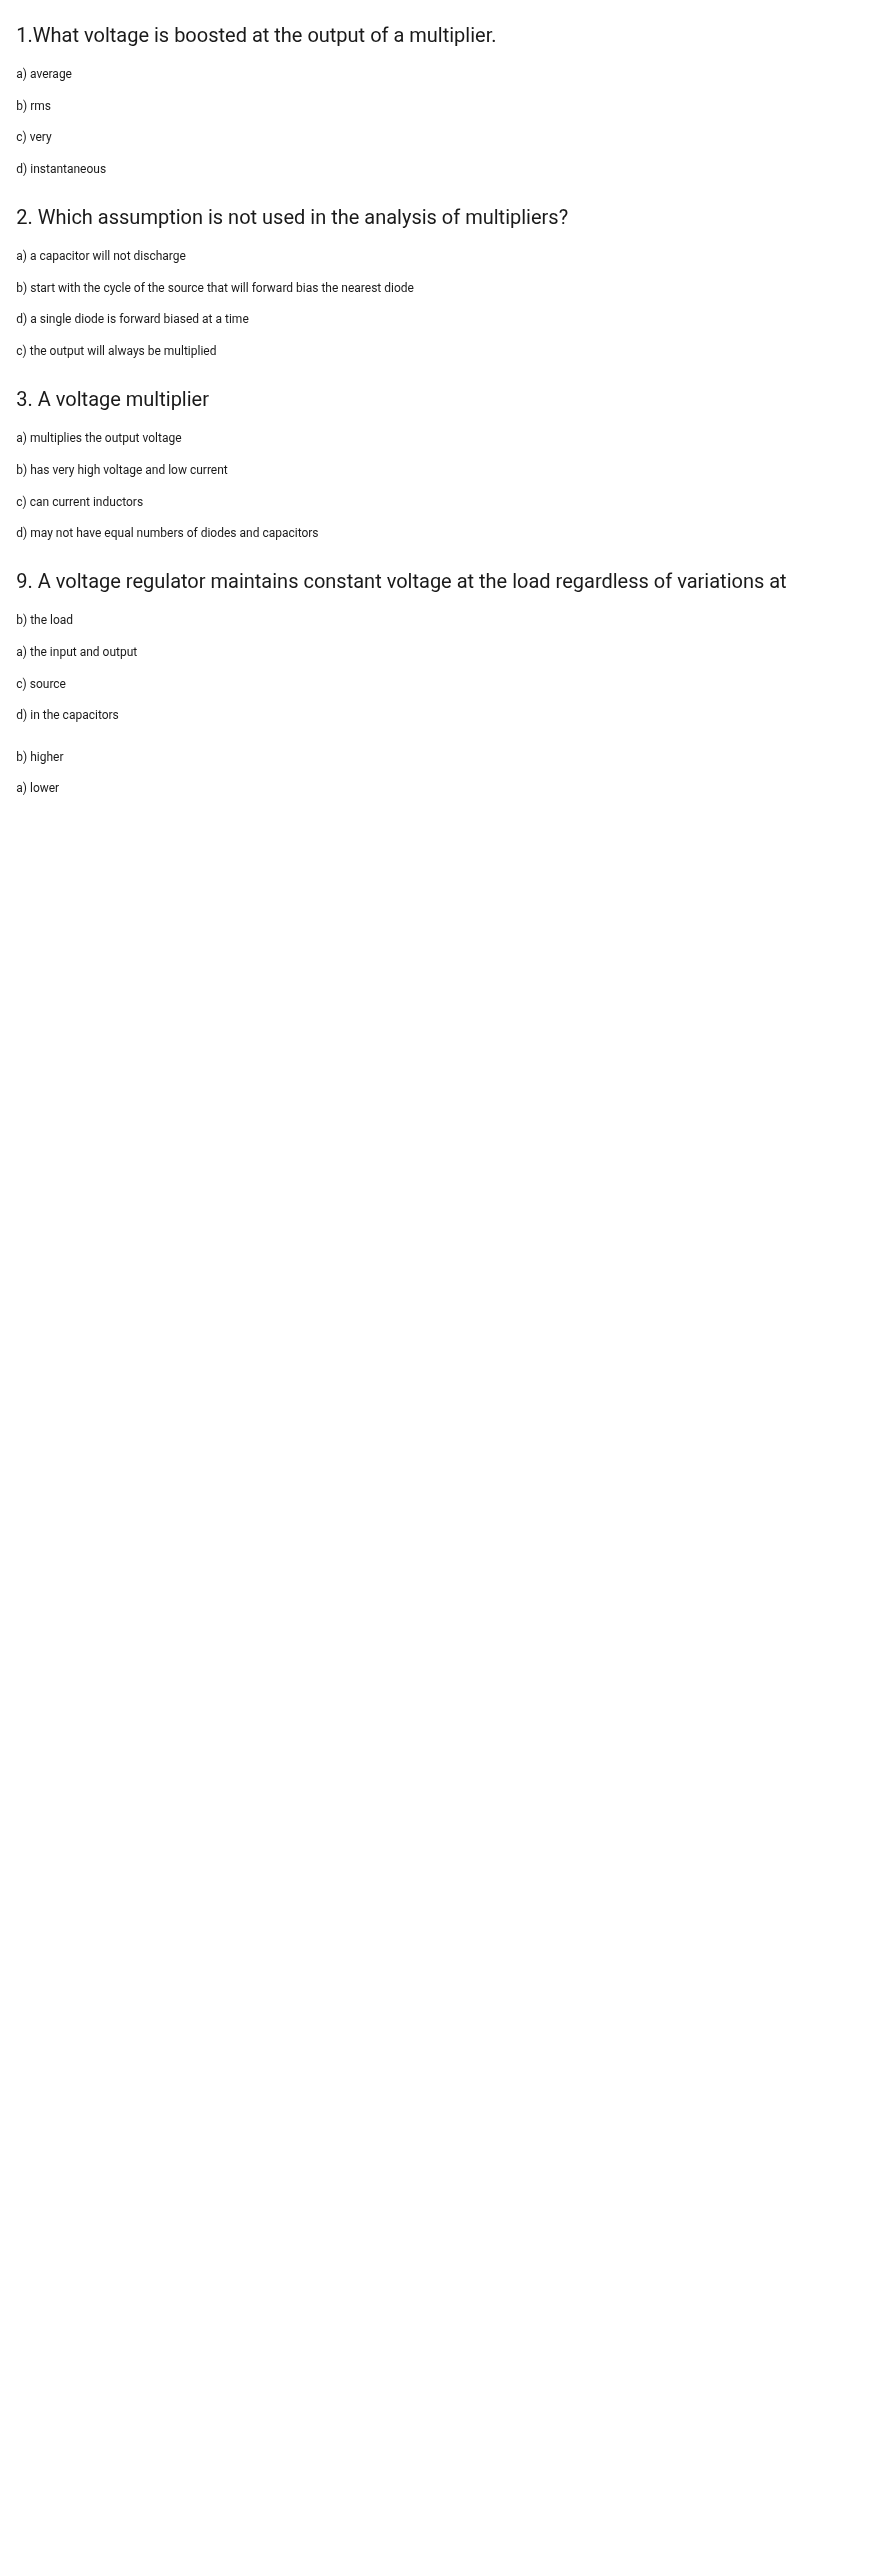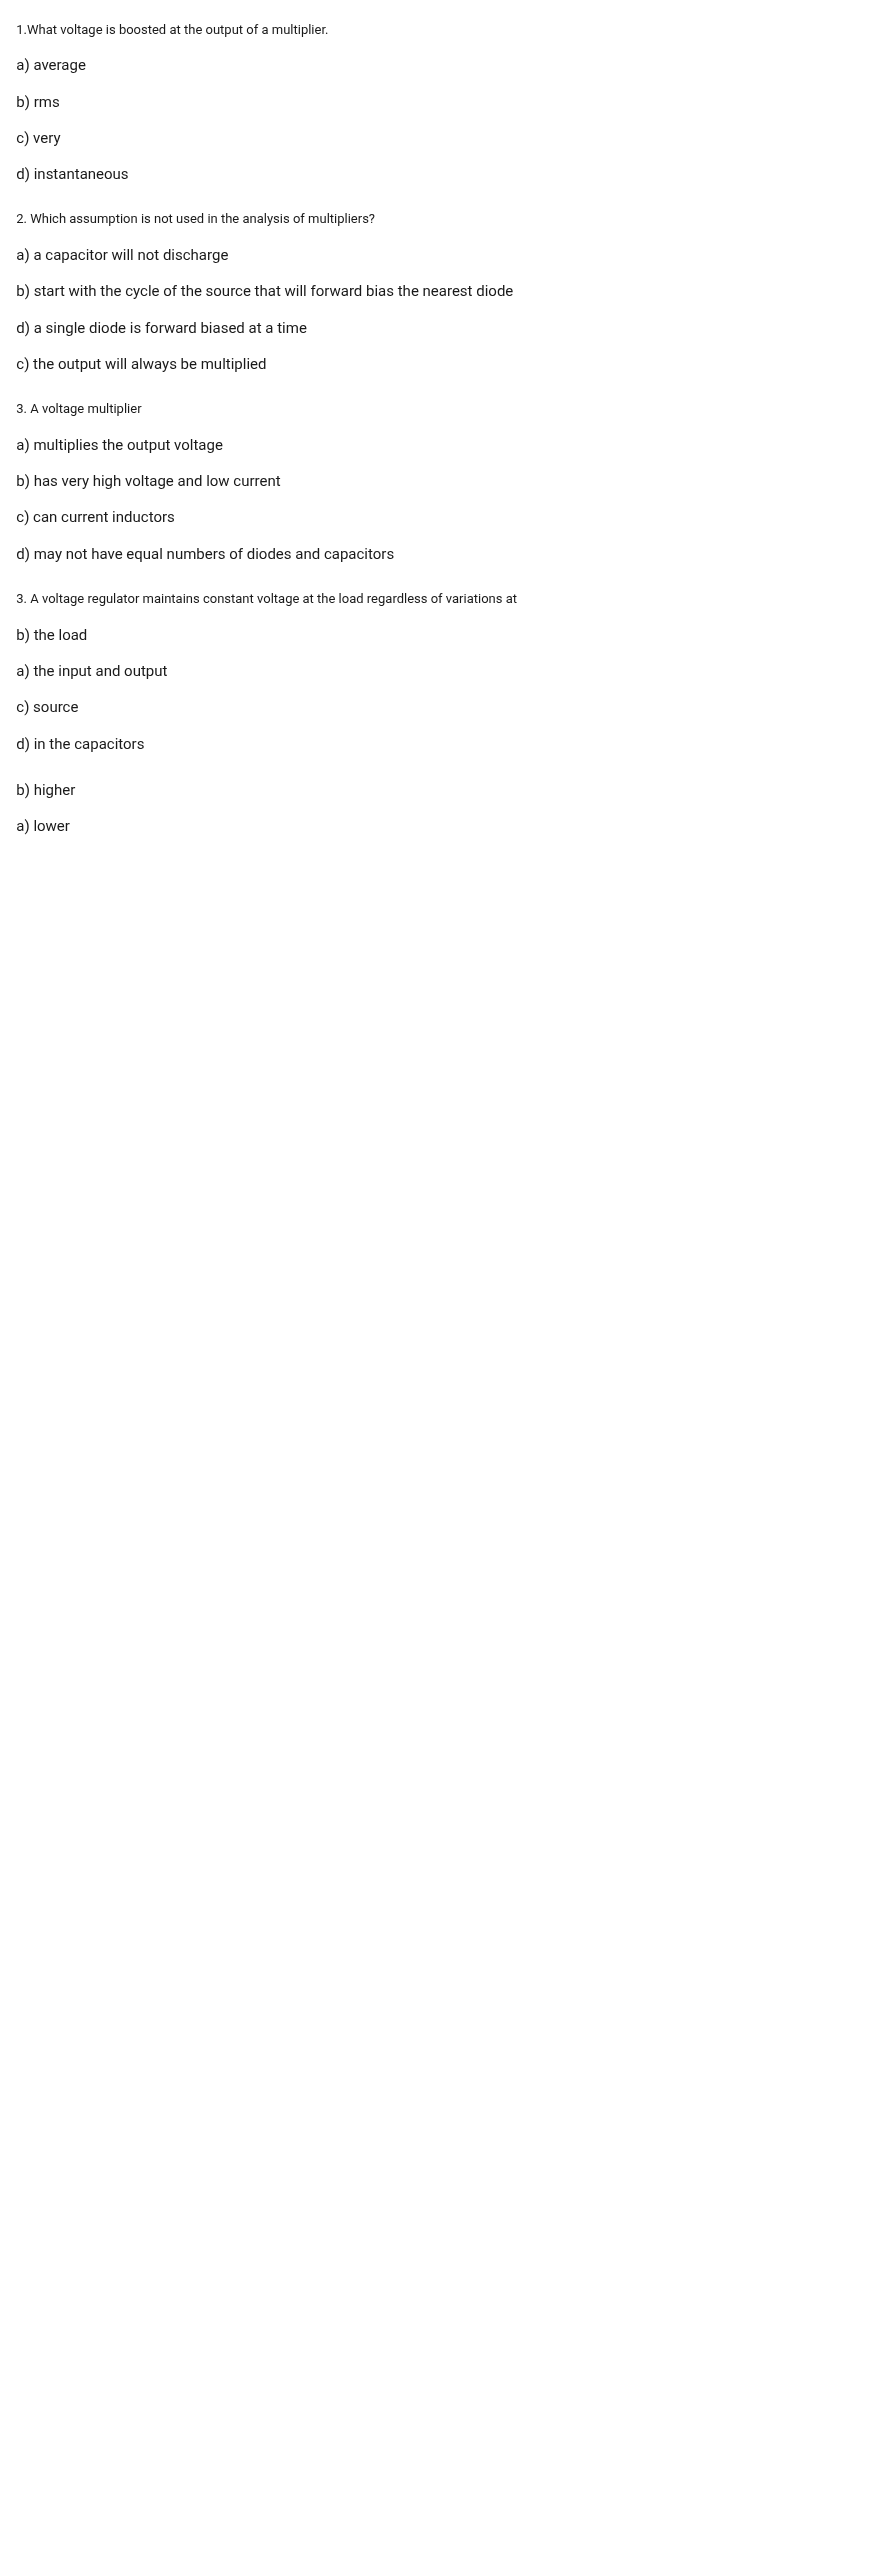--- a/index.html
+++ b/index.html
@@ -17,28 +17,28 @@
       padding: 19.5px 16.3px;
       max-width: 879px;
     }
 
     .question-block {
       margin-bottom: 23px;
     }
 
     .question-text {
       margin-bottom: 14.7px;
-      font-size: 13px;
+      font-size: 20px;
       line-height: 1.55;
       color: #1a1a1a;
     }
 
     .answer-option {
       margin-bottom: 13px;
-      font-size: 15px;
+      font-size: 12px;
       color: #1a1a1a;
       line-height: 1.55;
     }
   </style>
 </head>
 <body>
 
 <div id="content">
     <div class="question-block">
       <div class="question-text">1.What voltage is boosted at the output of a multiplier.</div>
@@ -55,21 +55,21 @@
       <div class="answer-option">c) the output will always be multiplied</div>
     </div>
     <div class="question-block">
       <div class="question-text">3. A voltage multiplier</div>
       <div class="answer-option">a) multiplies the output voltage</div>
       <div class="answer-option">b) has very high voltage and low current</div>
       <div class="answer-option">c) can current inductors</div>
       <div class="answer-option">d) may not have equal numbers of diodes and capacitors</div>
     </div>
     <div class="question-block">
-      <div class="question-text">3. A voltage regulator maintains constant voltage at the load regardless of variations at</div>
+      <div class="question-text">9. A voltage regulator maintains constant voltage at the load regardless of variations at</div>
       <div class="answer-option">b) the load</div>
       <div class="answer-option">a) the input and output</div>
       <div class="answer-option">c) source</div>
       <div class="answer-option">d) in the capacitors</div>
     </div>
     <div class="question-block">
       <div class="answer-option">b) higher</div>
       <div class="answer-option">a) lower</div>
     </div>
   </div>

